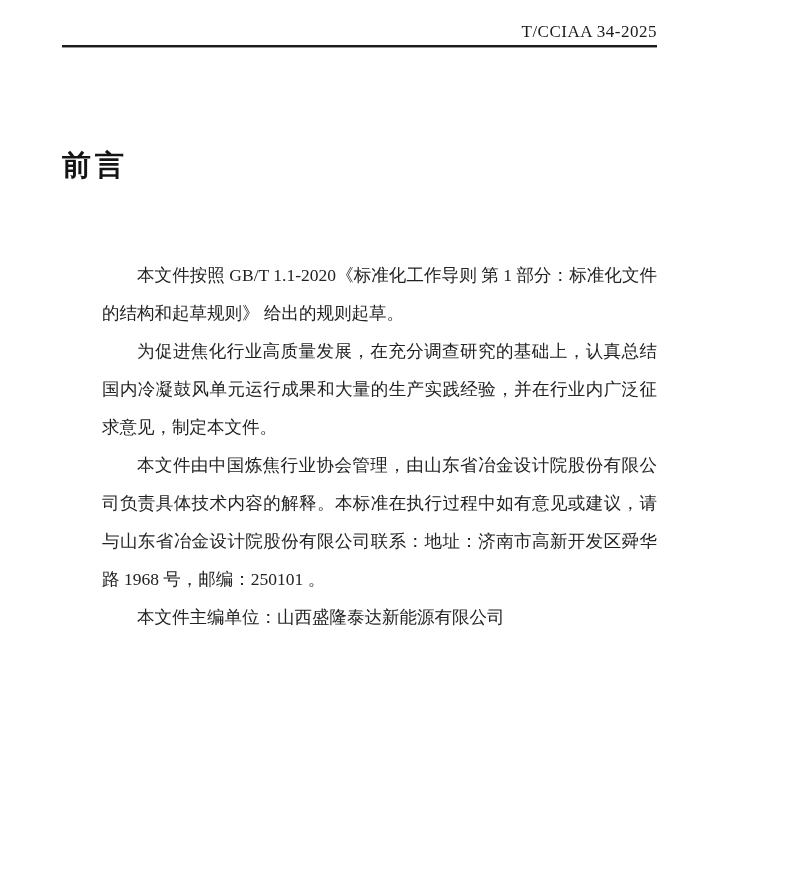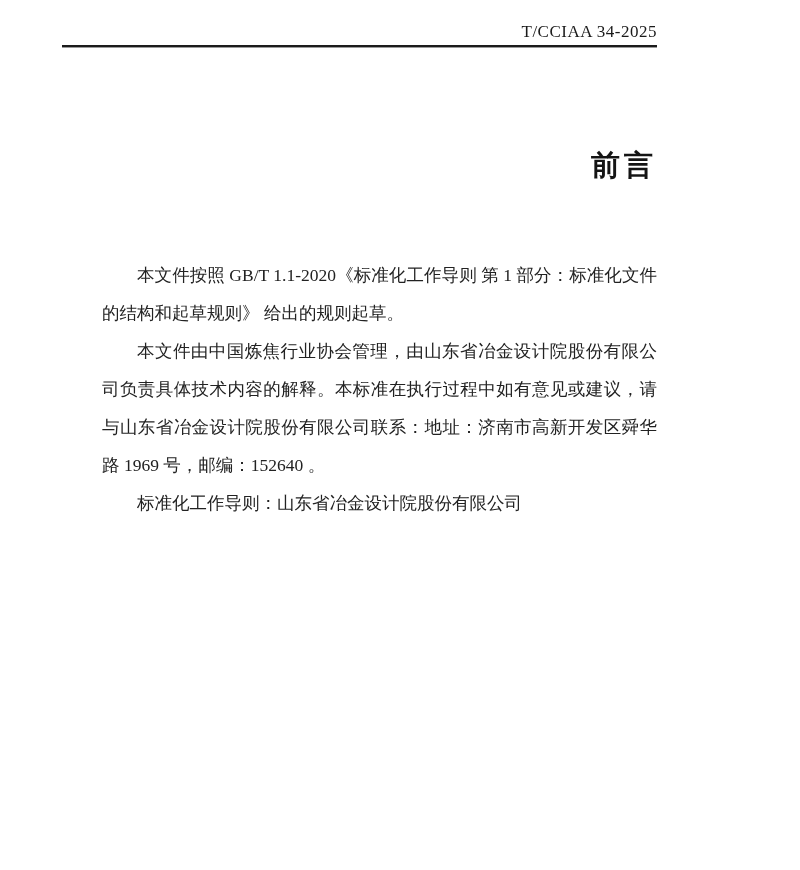--- a/index.html
+++ b/index.html
@@ -30,21 +30,21 @@
     font-family: "Liberation Serif", "DejaVu Serif", serif;
   }
   .header-rule {
     margin-top: 3px;
     height: 0;
     border-top: 2px solid #1b1b1b;
     border-bottom: 1px solid #9a9a9a;
   }
   .doc-title {
     margin-top: 102px;
-    text-align: right;
+    text-align: left;
     font-family: "Liberation Sans", "DejaVu Sans", sans-serif;
     font-weight: 700;
     font-size: 29px;
     line-height: 30px;
     letter-spacing: 4px;
     color: #141414;
   }
   .doc-body {
     margin-top: 76px;
   }
@@ -67,17 +67,18 @@
   <div class="page-header">
     <span class="doc-code">T/CCIAA 34-2025</span>
   </div>
 
   <div class="header-rule"></div>
 
   <h1 class="doc-title">前言</h1>
 
   <div class="doc-body">
     <p>本文件按照 GB/T 1.1-2020《标准化工作导则 第 1 部分：标准化文件的结构和起草规则》 给出的规则起草。</p>
-    <p>本文件由中国炼焦行业协会管理，由山东省冶金设计院股份有限公司负责具体技术内容的解释。本标准在执行过程中如有意见或建议，请与山东省冶金设计院股份有限公司联系：地址：济南市高新开发区舜华路 1969 号，邮编：152640 。</p>
-    <p>标准化工作导则：山东省冶金设计院股份有限公司</p>
+    <p>为促进焦化行业高质量发展，在充分调查研究的基础上，认真总结国内冷凝鼓风单元运行成果和大量的生产实践经验，并在行业内广泛征求意见，制定本文件。</p>
+    <p>本文件由中国炼焦行业协会管理，由山东省冶金设计院股份有限公司负责具体技术内容的解释。本标准在执行过程中如有意见或建议，请与山东省冶金设计院股份有限公司联系：地址：济南市高新开发区舜华路 1968 号，邮编：250101 。</p>
+    <p>本文件主编单位：山西盛隆泰达新能源有限公司</p>
   </div>
 
 </div>
 
 </body></html>

